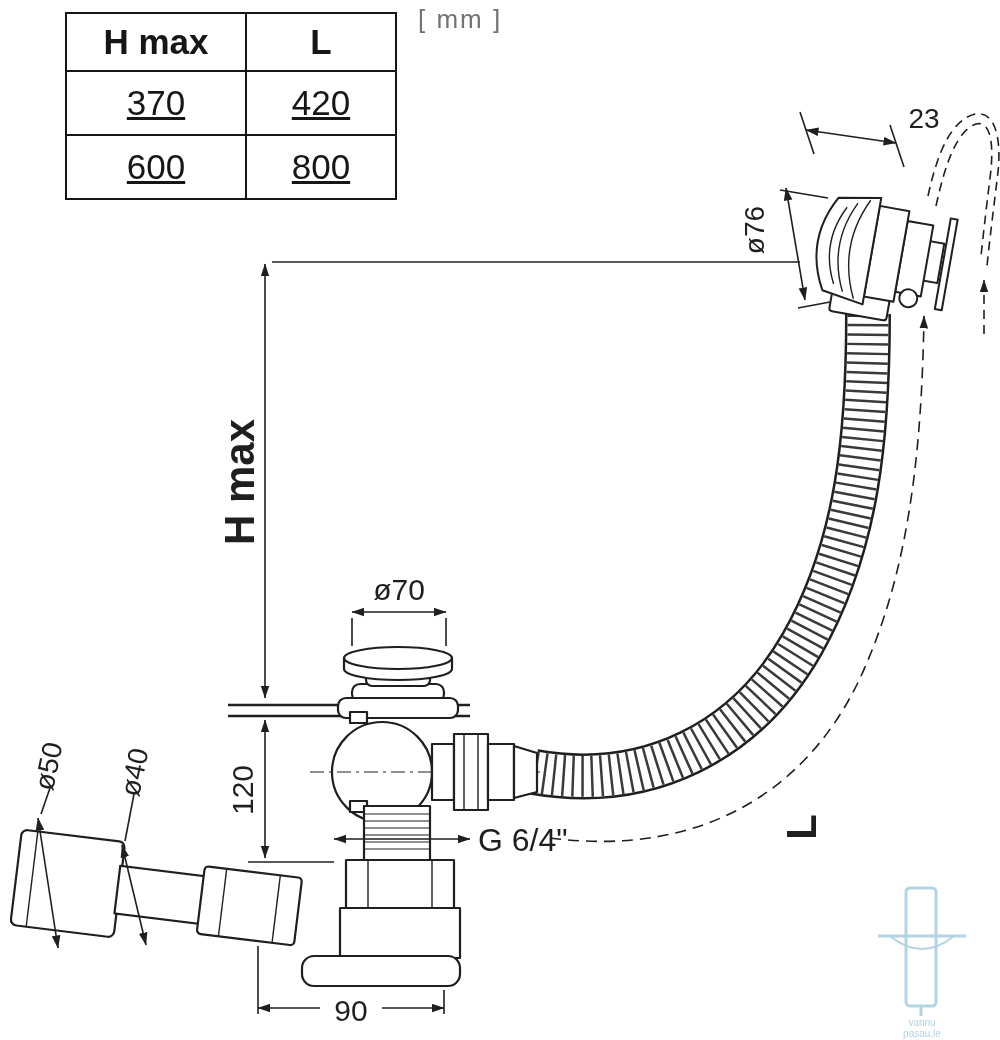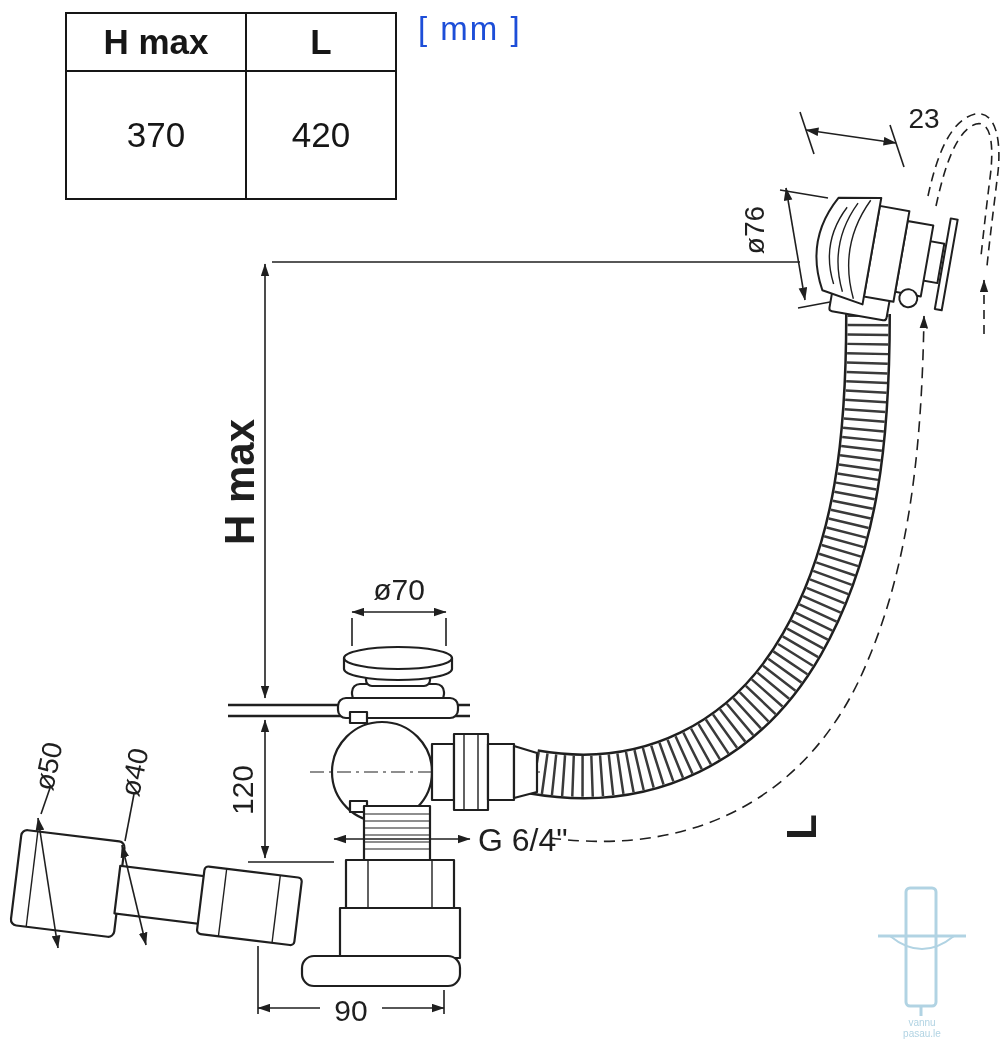--- a/index.html
+++ b/index.html
@@ -11,25 +11,25 @@
   .drawing-svg text{font-family:"Liberation Sans",sans-serif;}
   .spec-table{
     position:absolute;left:65px;top:12px;width:330px;height:188px;
     border-collapse:collapse;table-layout:fixed;background:#ffffff;
   }
   .spec-table th,.spec-table td{
     border:2px solid #161616;text-align:center;vertical-align:middle;
     font-size:35px;color:#161616;padding:0;
   }
   .spec-table th{font-weight:bold;height:56px;}
-  .spec-table td{font-weight:normal;height:62px;}
+  .spec-table td{font-weight:normal;height:62px;text-decoration:underline;}
   .spec-table col.c1{width:180px;}
   .spec-table col.c2{width:150px;}
   .units-label{
-    position:absolute;left:418px;top:10px;font-size:33px;color:#1d4ed8;
+    position:absolute;left:418px;top:4px;font-size:26px;color:#737373;
     letter-spacing:2px;
   }
 </style>
 </head>
 <body>
 
 <div class="canvas">
 
   <svg class="drawing-svg" width="1000" height="1040" viewBox="0 0 1000 1040">
     <defs>
@@ -180,18 +180,22 @@
       <tr>
         <th>H max</th>
         <th>L</th>
       </tr>
     </thead>
     <tbody>
       <tr>
         <td>370</td>
         <td>420</td>
       </tr>
+      <tr>
+        <td>600</td>
+        <td>800</td>
+      </tr>
     </tbody>
   </table>
 
   <div class="units-label">[ mm ]</div>
 
 </div>
 
 </body></html>

